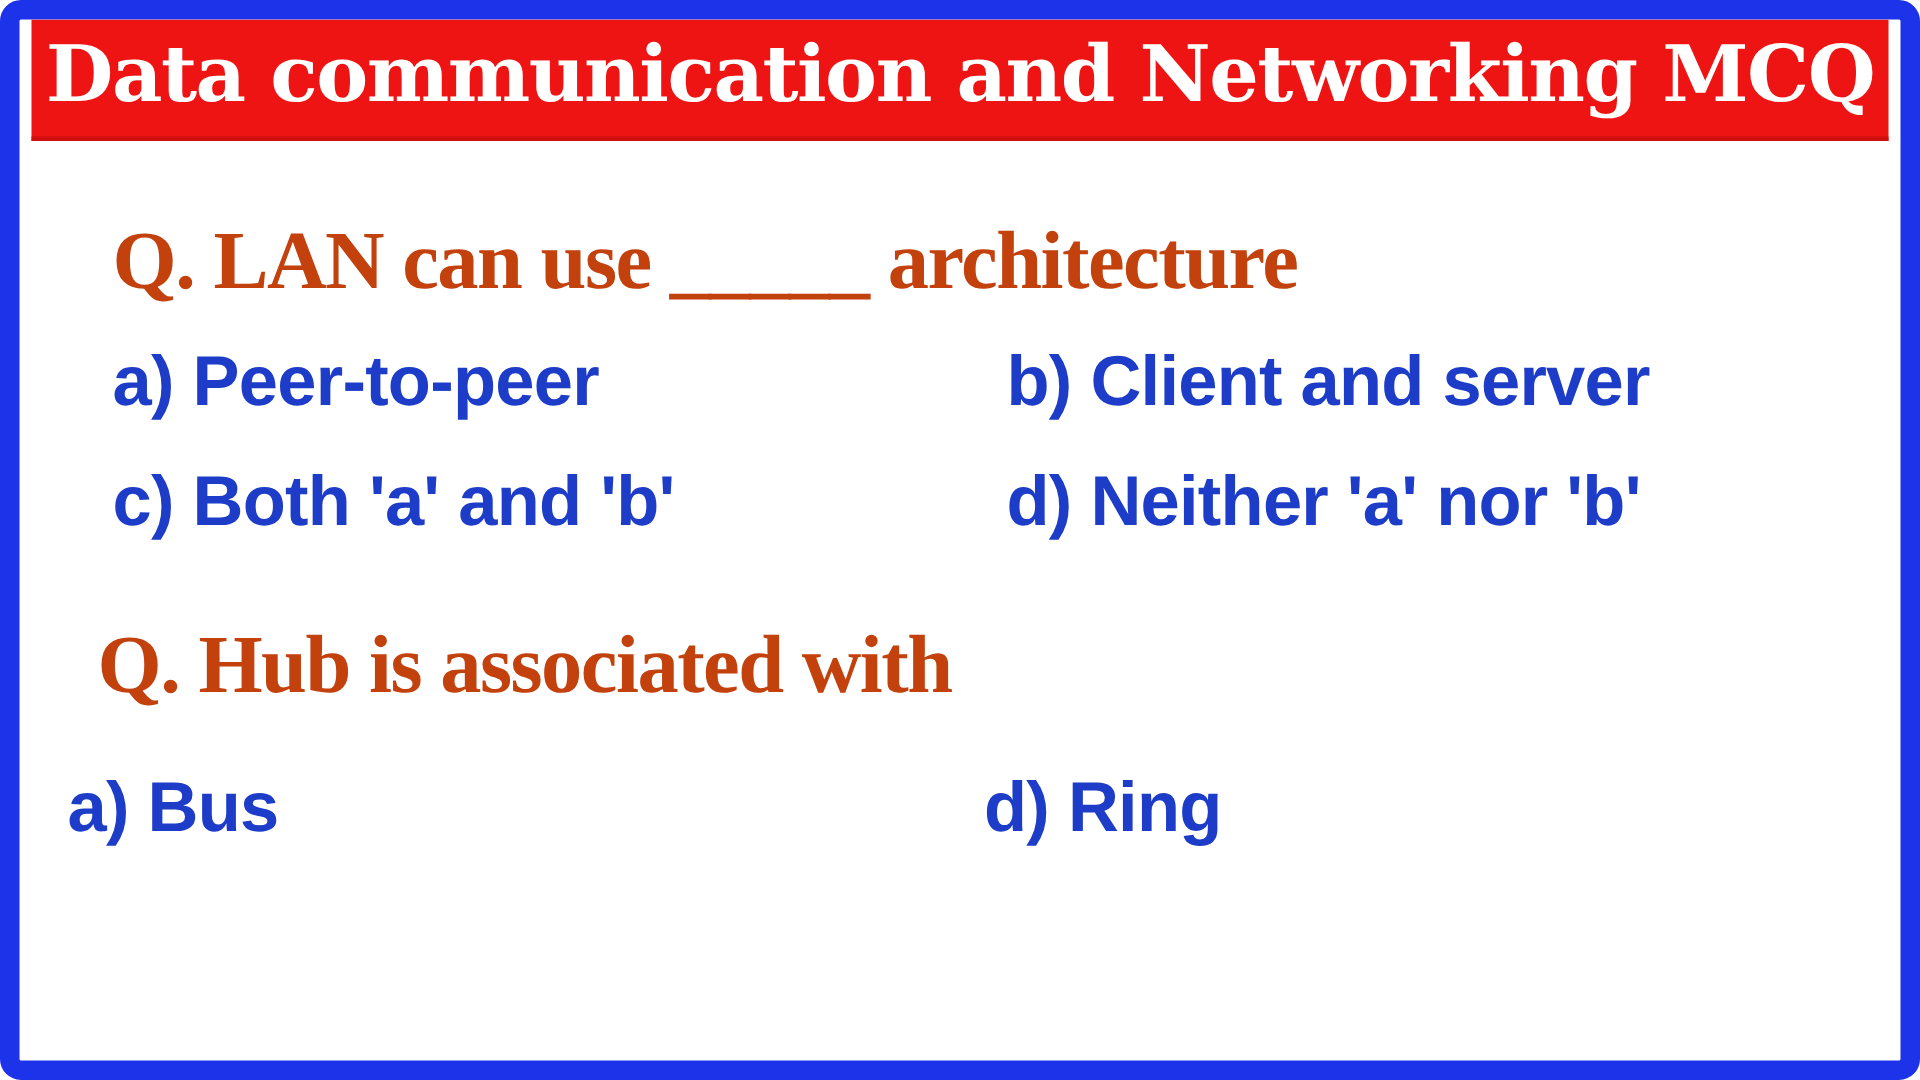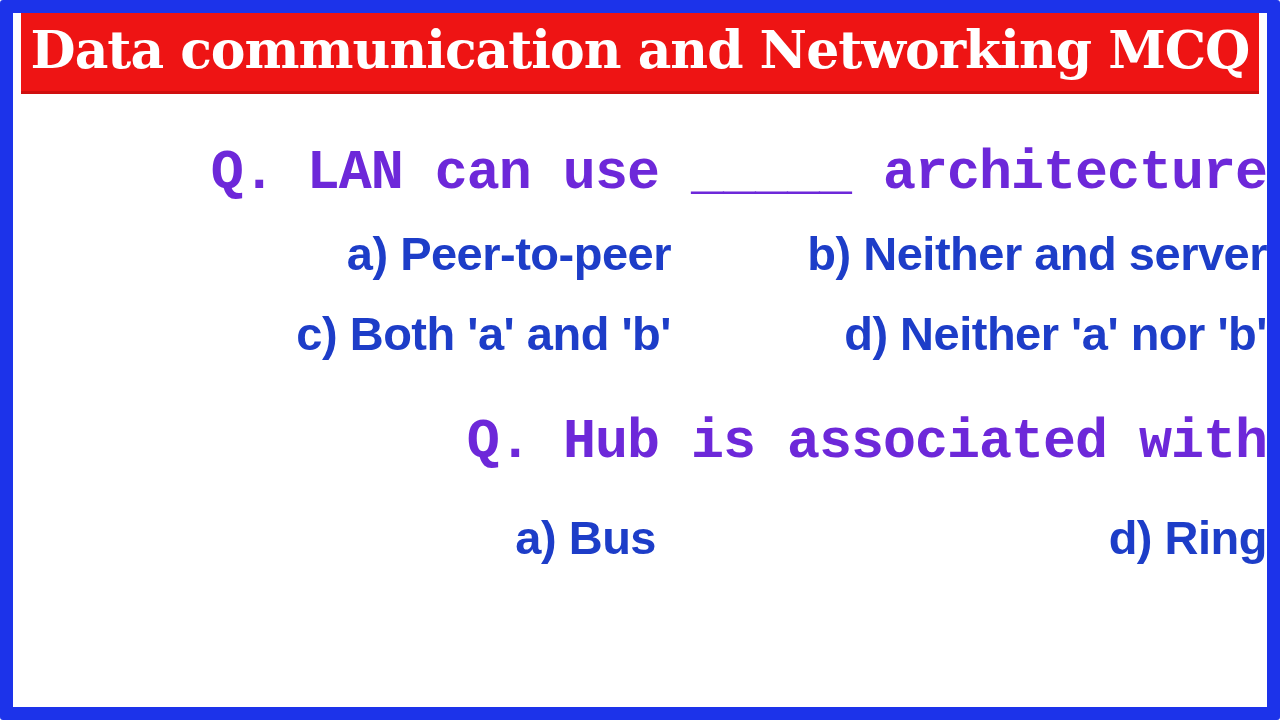--- a/index.html
+++ b/index.html
@@ -6,24 +6,23 @@
     margin: 0;
     padding: 0;
     background: #ffffff;
   }
   .frame {
     box-sizing: border-box;
     width: 1280px;
     height: 720px;
     background: #ffffff;
     border: 13px solid #1c33ea;
-    border-radius: 3px;
+    border-radius: 14px;
     overflow: hidden;
     position: relative;
-    text-align: right;
   }
   .banner {
     margin: 0 8px;
     height: 78px;
     background: #ee1414;
     border-bottom: 3px solid #cf0f0f;
     display: flex;
     align-items: center;
     justify-content: center;
     overflow: hidden;
@@ -32,25 +31,25 @@
     font-family: "DejaVu Serif", serif;
     font-weight: bold;
     font-size: 52px;
     letter-spacing: -1px;
     color: #ffffff;
     white-space: nowrap;
     line-height: 1;
     padding-bottom: 4px;
   }
   .question {
-    font-family: Liberation Mono, monospace;
+    font-family: Liberation Serif, serif;
     font-weight: bold;
     font-size: 55px;
     line-height: 1.1;
-    color: #6d28d9;
+    color: #c2410c;
     white-space: nowrap;
     letter-spacing: -1px;
   }
   .q1 { margin: 50px 0 0 62px; }
   .q2 { margin: 52px 0 0 52px; }
   .options {
     display: grid;
     grid-template-columns: 1fr 1fr;
     align-items: start;
   }
@@ -80,21 +79,21 @@
 <div class="frame">
 
   <div class="banner">
     <span class="banner-text">Data communication and Networking MCQ</span>
   </div>
 
   <section>
     <div class="question q1">Q. LAN can use _____ architecture</div>
     <div class="options options-q1">
       <div class="option">a) Peer-to-peer</div>
-      <div class="option">b) Neither and server</div>
+      <div class="option">b) Client and server</div>
       <div class="option">c) Both 'a' and 'b'</div>
       <div class="option">d) Neither 'a' nor 'b'</div>
     </div>
   </section>
 
   <section>
     <div class="question q2">Q. Hub is associated with</div>
     <div class="options options-q2">
       <div class="option">a) Bus</div>
       <div class="option">d) Ring</div>

